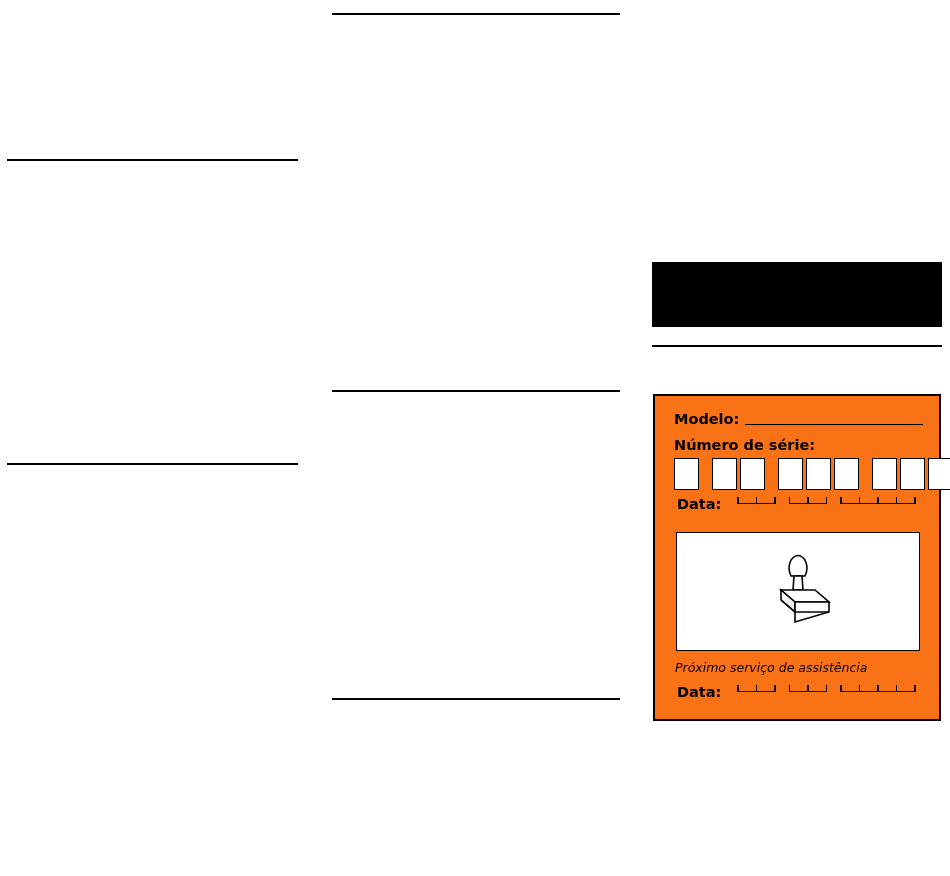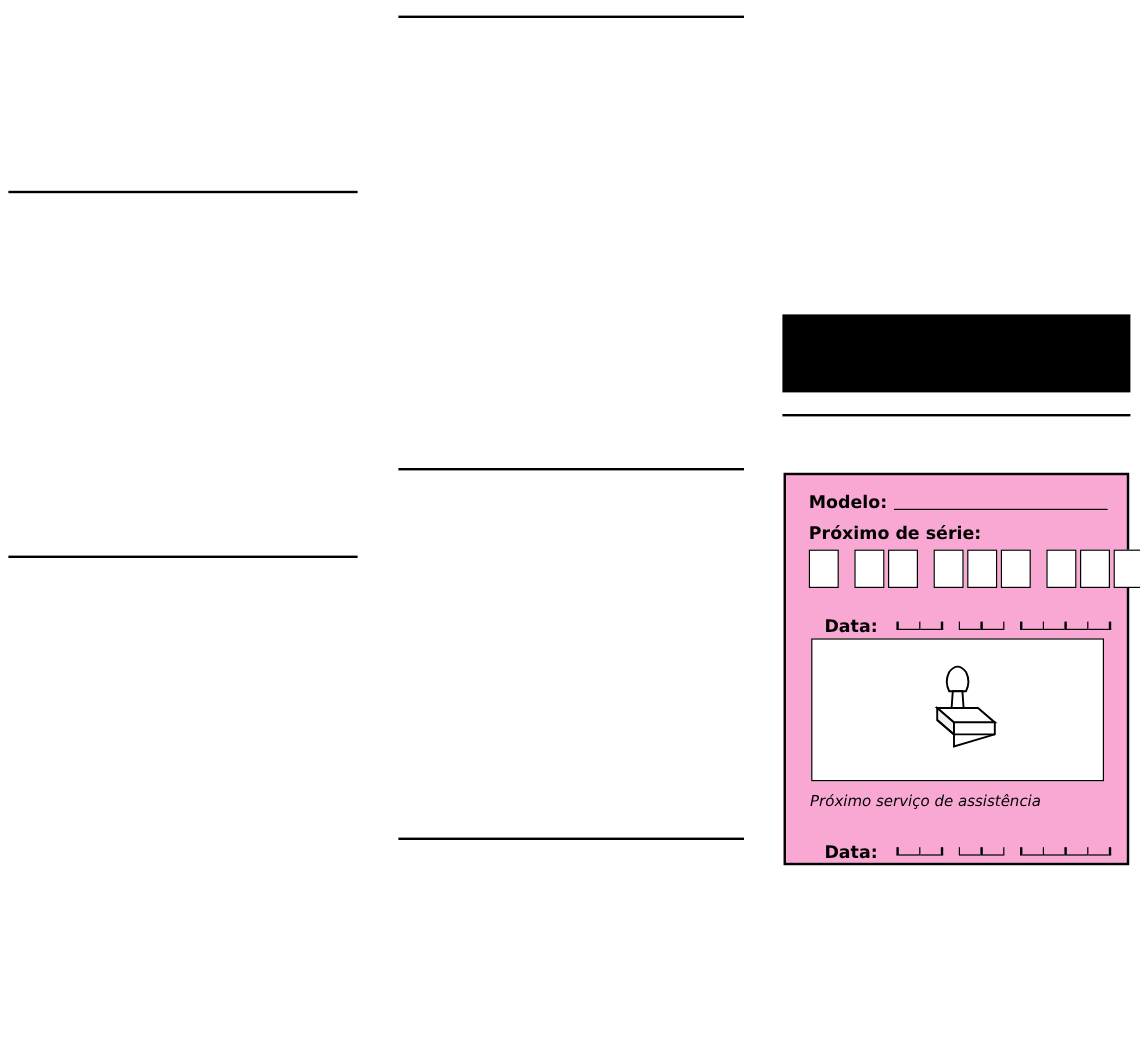--- a/index.html
+++ b/index.html
@@ -39,21 +39,21 @@
 
   
   .service-box {
     position: absolute;
     left: 653px;
     top: 394px;
     width: 288px;
     height: 327px;
     border: 2px solid #000000;
     box-sizing: border-box;
-    background: #f9a8d4;
+    background: #f97316;
   }
 
   .label-bold {
     font-weight: bold;
     font-size: 14.5px;
     line-height: 1;
     white-space: nowrap;
   }
 
   .row-model {
@@ -91,24 +91,23 @@
     border: 1.5px solid #000000;
     box-sizing: border-box;
     background: #ffffff;
   }
   .sgap-small { width: 3px; }
   .sgap-big { width: 13px; }
 
   
   .row-date {
     position: absolute;
-    left: 32px;
-    display: flex;
-    align-items: center;
-    margin-top: 19px;
+    left: 22px;
+    display: flex;
+    align-items: flex-start;
   }
   .row-date.first { top: 101px; }
   .row-date.second { top: 289px; }
 
   .date-groups {
     display: flex;
     align-items: flex-end;
     margin-left: 16px;
     margin-bottom: 3px;
   }
@@ -172,21 +171,21 @@
   <div class="black-bar" style="left:652px; top:262px; width:290px; height:65px;"></div>
   <div class="rule" style="left:652px; top:345px; width:290px;"></div>
 
   <div class="service-box">
 
     <div class="row-model">
       <span class="label-bold">Modelo:</span>
       <span class="fill-line"></span>
     </div>
 
-    <div class="row-serial-label label-bold">Próximo de série:</div>
+    <div class="row-serial-label label-bold">Número de série:</div>
 
     <div class="serial-boxes">
       <div class="sbox"></div>
       <div class="sgap-big"></div>
       <div class="sbox"></div>
       <div class="sgap-small"></div>
       <div class="sbox"></div>
       <div class="sgap-big"></div>
       <div class="sbox"></div>
       <div class="sgap-small"></div>

